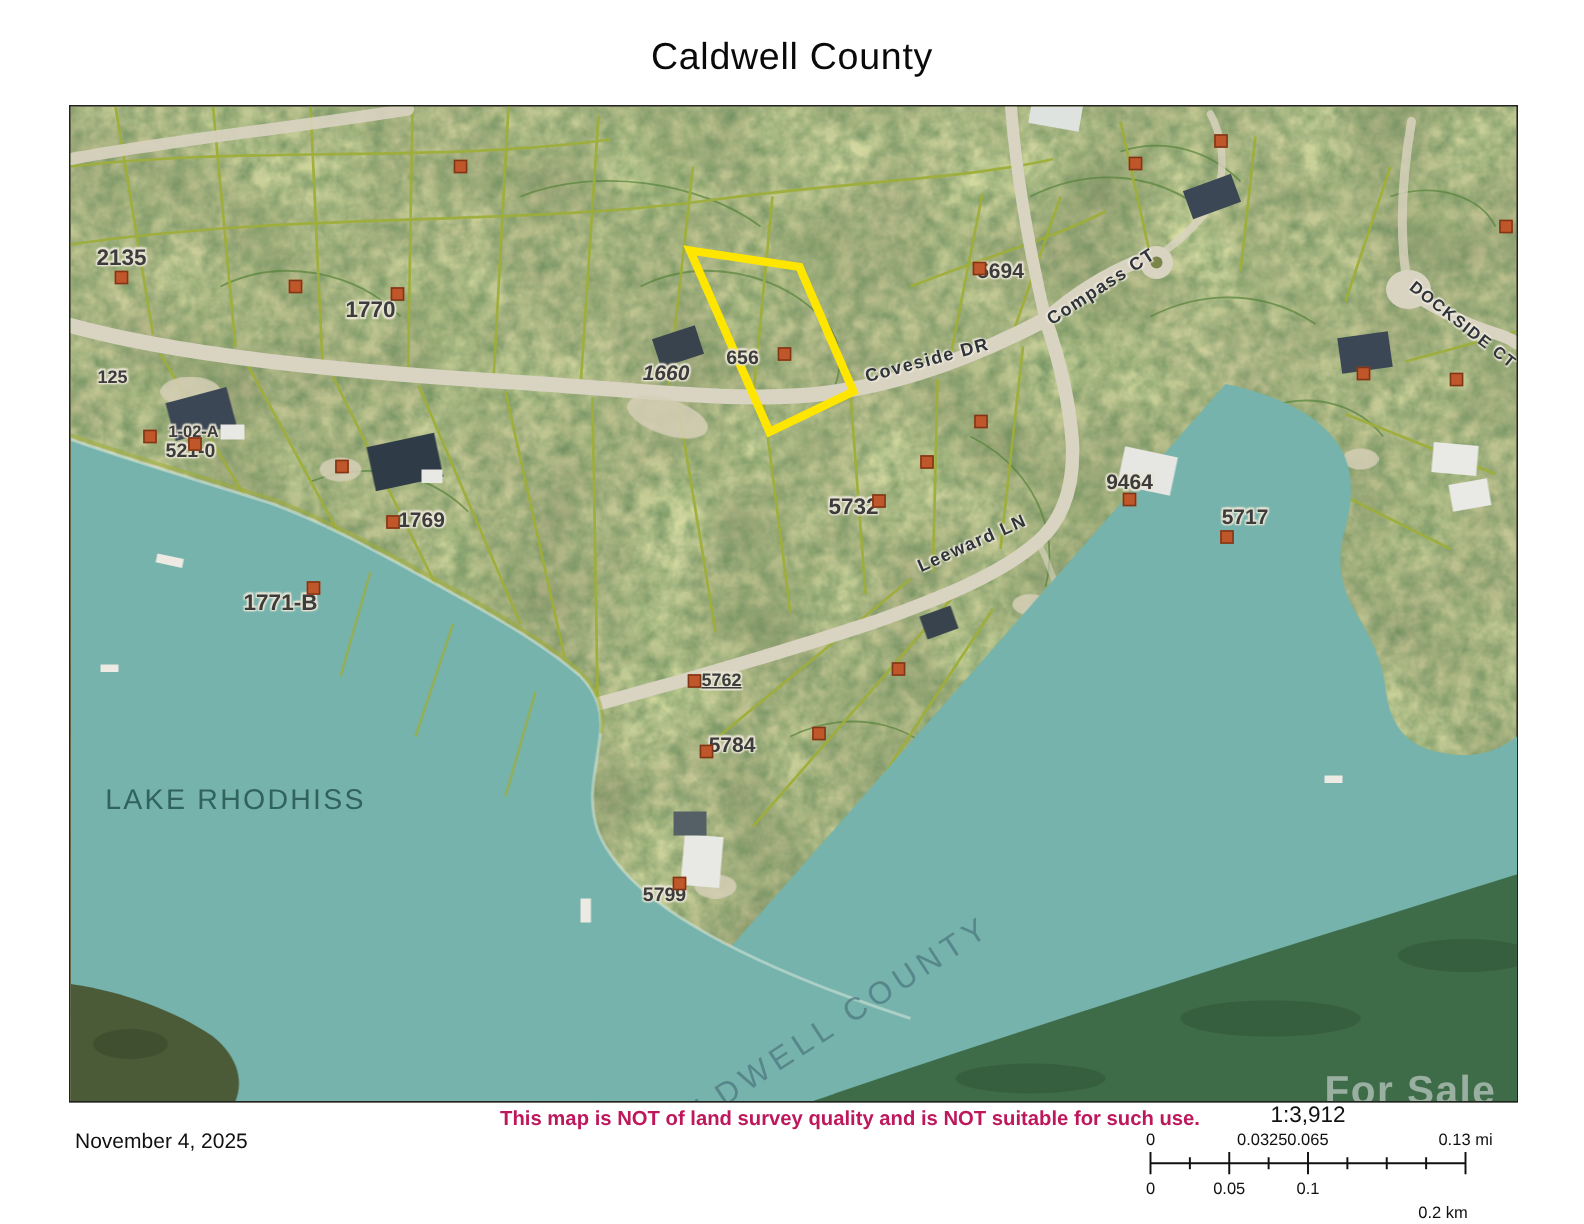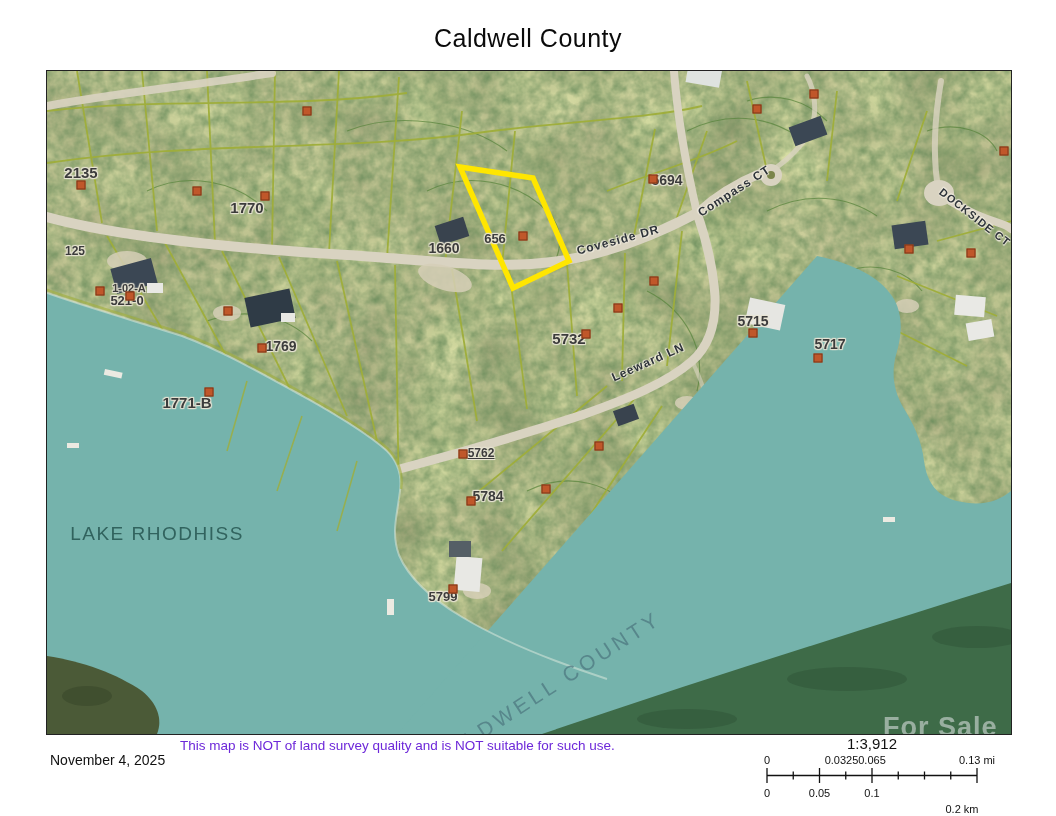--- a/index.html
+++ b/index.html
@@ -15,22 +15,22 @@
           white-space:nowrap;
           text-shadow:0 0 2px #e8e4d4,1px 1px 1px #e8e4d4,-1px -1px 1px #e8e4d4,1px -1px 1px #e8e4d4,-1px 1px 1px #e8e4d4;}
   .rlabel{position:absolute;color:#2e343a;font-weight:bold;white-space:nowrap;
           text-shadow:0 0 2px #efeade,1px 1px 1px #efeade,-1px -1px 1px #efeade;}
   .blabel{position:absolute;white-space:nowrap;font-weight:normal;}
   .marker{position:absolute;width:9px;height:9px;transform:translate(-50%,-50%);
           border:1px solid #7e3617;box-sizing:border-box;}
   .watermark{position:absolute;left:836px;top:641px;font-size:27px;font-weight:bold;
              color:rgba(228,232,233,.55);letter-spacing:1px;white-space:nowrap;}
   .footer-date{position:absolute;left:50px;top:740px;font-size:14px;color:#111;margin-top:12px;}
-  .disclaimer{position:absolute;left:180px;top:738px;width:620px;text-align:left;
-              font-size:13.5px;color:#6d28d9;}
+  .disclaimer{position:absolute;left:180px;top:738px;width:620px;text-align:right;
+              font-size:13.5px;color:#be185d;font-weight:bold;}
   .scalebar{position:absolute;left:766px;top:735px;width:244px;height:72px;color:#111;}
   .ratio{position:absolute;left:0;top:0;width:212px;text-align:center;font-size:15px;}
   .tickrow{position:absolute;left:0;width:212px;height:13px;font-size:11px;}
   .tickrow span{position:absolute;transform:translateX(-50%);white-space:nowrap;}
   .mi-row{top:19px;}
   .km-row{top:52px;}
   .ruler{position:absolute;left:0;top:33px;}
 </style>
 </head>
 <body>
@@ -189,27 +189,27 @@
 
       <polygon id="hl" fill="none" stroke="#ffe600" stroke-width="5.5" stroke-linejoin="miter" points="413,96 486,107 522,190 466,217"></polygon>
     </svg>
 
     <div class="overlay" id="overlay">
         <div class="plabel" style="left: 34px; top: 101px; font-size: 15px;">2135</div>
         <div class="plabel" style="left: 200px; top: 136px; font-size: 15px;">1770</div>
         <div class="plabel" style="left: 28px; top: 180px; font-size: 12px;">125</div>
         <div class="plabel" style="left: 82px; top: 217px; font-size: 11px;">1-02-A</div>
         <div class="plabel" style="left: 80px; top: 229px; font-size: 13px;">521-0</div>
-        <div class="plabel" style="left: 397px; top: 177px; font-size: 14px;">1660</div>
+        <div class="plabel" style="left: 397px; top: 177px; font-size: 14px; font-style: italic;">1660</div>
         <div class="plabel" style="left: 448px; top: 167px; font-size: 13px;">656</div>
         <div class="plabel" style="left: 620px; top: 109px; font-size: 14px;">5694</div>
         <div class="plabel" style="left: 234px; top: 275px; font-size: 14px;">1769</div>
         <div class="plabel" style="left: 140px; top: 331px; font-size: 15px;">1771-B</div>
         <div class="plabel" style="left: 522px; top: 267px; font-size: 15px;">5732</div>
-        <div class="plabel" style="left: 706px; top: 250px; font-size: 14px;">5715</div>
+        <div class="plabel" style="left: 706px; top: 250px; font-size: 14px;">9464</div>
         <div class="plabel" style="left: 783px; top: 273px; font-size: 14px;">5717</div>
         <div class="plabel" style="left: 434px; top: 382px; font-size: 12px; text-decoration: underline;">5762</div>
         <div class="plabel" style="left: 441px; top: 425px; font-size: 14px;">5784</div>
         <div class="plabel" style="left: 396px; top: 525px; font-size: 13px;">5799</div>
         <div class="rlabel" style="left: 571px; top: 169px; font-size: 12px; transform: translate(-50%, -50%) rotate(-15deg); letter-spacing: 1px;">Coveside DR</div>
         <div class="rlabel" style="left: 687px; top: 120px; font-size: 12px; transform: translate(-50%, -50%) rotate(-33deg); letter-spacing: 1px;">Compass CT</div>
         <div class="rlabel" style="left: 601px; top: 291px; font-size: 12px; transform: translate(-50%, -50%) rotate(-24deg); letter-spacing: 1px;">Leeward LN</div>
         <div class="rlabel" style="left: 928px; top: 146px; font-size: 11px; transform: translate(-50%, -50%) rotate(38deg); letter-spacing: 1px;">DOCKSIDE CT</div>
         <div class="blabel" style="left: 110px; top: 463px; font-size: 19px; transform: translate(-50%, -50%) rotate(0deg); color: rgb(46, 95, 90); letter-spacing: 1.5px; opacity: 0.95;">LAKE RHODHISS</div>
         <div class="blabel" style="left: 500px; top: 618px; font-size: 21px; transform: translate(-50%, -50%) rotate(-33deg); color: rgb(78, 120, 128); letter-spacing: 4px; opacity: 0.75;">CALDWELL COUNTY</div>

